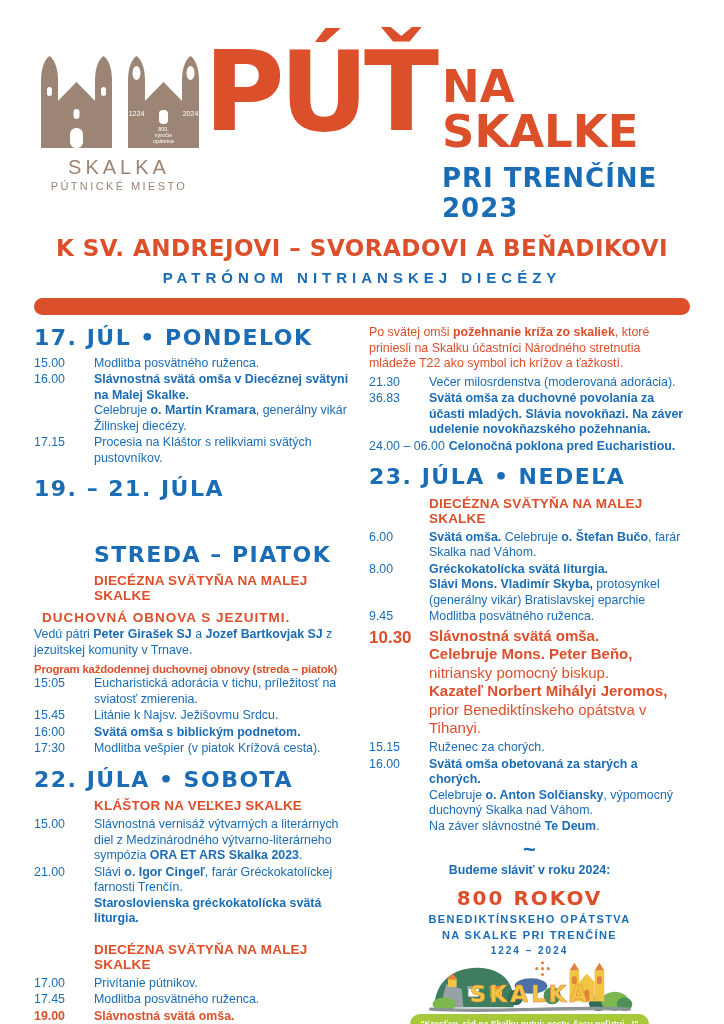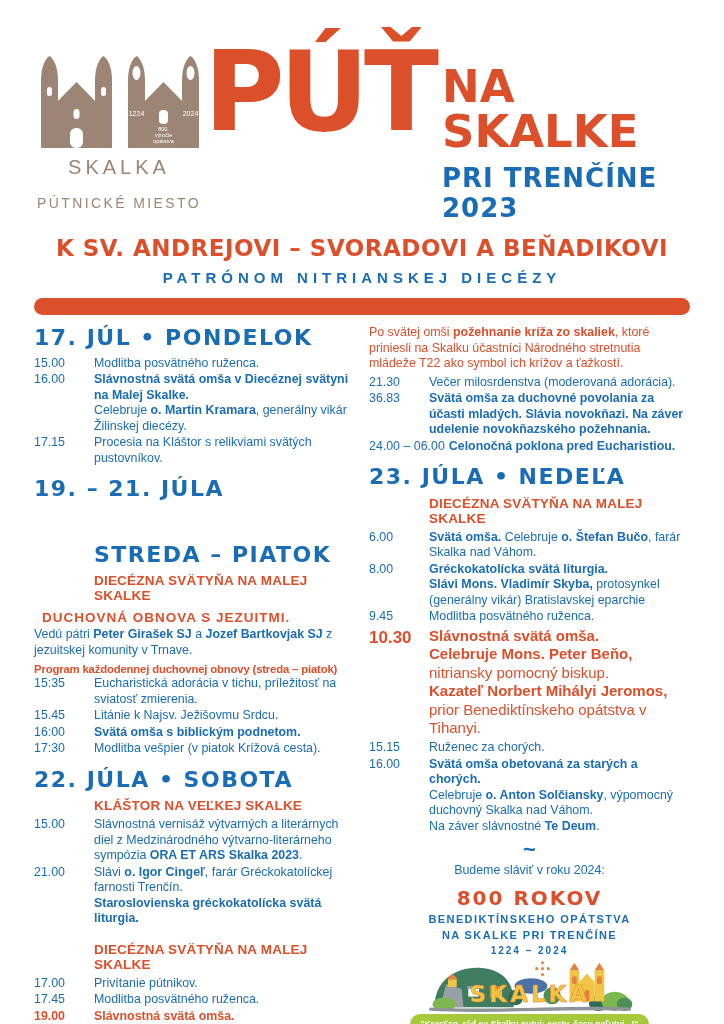--- a/index.html
+++ b/index.html
@@ -10,21 +10,21 @@
   }
   *{box-sizing:border-box;}
   html,body{margin:0;padding:0;}
   body{width:724px;height:1024px;overflow:hidden;background:#fff;
        font-family:"Liberation Sans","DejaVu Sans",sans-serif;color:var(--blue);}
   .page{padding:40px 34px 0;}
   
   .header-row{display:flex;align-items:flex-start;}
   .logo-block{width:170px;flex:none;padding-top:12px;text-align:center;}
   .logo-name{font-size:20px;color:var(--taupe);letter-spacing:4px;margin-top:2px;}
-  .logo-tag{font-size:14px;color:var(--taupe);letter-spacing:2.4px;margin-top:16px;}
+  .logo-tag{font-size:11px;color:var(--taupe);letter-spacing:2.4px;margin-top:1px;}
   .title-block{flex:1;display:flex;justify-content:flex-end;}
   .put{font-family:"DejaVu Sans",sans-serif;font-weight:bold;color:var(--orange);
        font-size:110px;line-height:.84;letter-spacing:-5px;margin-top:6px;}
   .title-right{display:flex;flex-direction:column;align-items:flex-end;margin-left:8px;padding-top:24px;}
   .na{font-family:"DejaVu Sans",sans-serif;font-weight:bold;color:var(--orange);font-size:45px;line-height:1;}
   .pri{font-family:"DejaVu Sans",sans-serif;font-weight:bold;color:var(--blue);font-size:26px;margin-top:9px;letter-spacing:1px;}
   .sub1{font-family:"DejaVu Sans",sans-serif;font-weight:bold;color:var(--orange);
         font-size:23px;text-align:center;margin-top:12px;letter-spacing:.5px;}
   .sub2{color:var(--blue);font-weight:bold;font-size:15px;text-align:center;margin-top:8px;letter-spacing:5px;}
   .divider{height:17px;background:var(--orange);border-radius:9px;margin-top:12px;}
@@ -44,21 +44,21 @@
   .event{display:flex;font-size:12.4px;line-height:1.25;margin:0 0 1px;}
   .time{flex:none;min-width:60px;padding-right:4px;}
   .ebody{flex:1;}
   .b{font-weight:bold;}
   .event.orange{color:var(--orange);}
   .event.orange .time{font-weight:bold;}
   .event.big{font-size:15px;line-height:1.24;margin:2px 0;}
   .event.big .time{font-size:17px;font-weight:bold;}
   
   .tilde{color:var(--blue);font-weight:bold;font-size:22px;text-align:center;line-height:1;margin:5px 0 1px;}
-  .announce{color:var(--blue);font-weight:normal;font-size:12.4px;text-align:center;margin:2px 0 9px;}
+  .announce{color:var(--blue);font-weight:bold;font-size:12.4px;text-align:center;margin:2px 0 9px;}
   .big800{font-family:"DejaVu Sans",sans-serif;color:var(--orange);font-weight:bold;
           font-size:20px;letter-spacing:2px;text-align:center;margin-bottom:2px;}
   .fline{color:var(--blue);font-weight:bold;font-size:11px;letter-spacing:1.4px;text-align:center;line-height:1.45;}
   .fyears{color:var(--blue);font-weight:bold;font-size:10px;letter-spacing:2px;text-align:center;margin-top:1px;}
   .illus{display:flex;justify-content:center;margin-top:3px;}
   .quote-banner{background:var(--lime);color:#fff;font-weight:bold;font-size:8.6px;
                 border-radius:12px;padding:5px 11px;width:fit-content;max-width:300px;
                 margin:1px auto 0;text-align:center;}
   
   .f-tp{fill:var(--taupe);} .wtx{fill:#fff;}
@@ -151,21 +151,21 @@
           <div class="day-line">19. – 21. JÚLA</div>
           <div class="day-line ind">STREDA – PIATOK</div>
         </div>
         <div class="venue">DIECÉZNA SVÄTYŇA NA MALEJ SKALKE</div>
         <div class="lead">DUCHOVNÁ OBNOVA S JEZUITMI.</div>
         <div class="para blue">
           <div class="pline"><span>Vedú pátri </span><span class="b">Peter Girašek SJ</span><span> a </span><span class="b">Jozef Bartkovjak SJ</span><span> z jezuitskej komunity v Trnave.</span></div>
         </div>
         <div class="ptitle">Program každodennej duchovnej obnovy (streda – piatok)</div>
         <div class="event ">
-          <div class="time">15:35</div>
+          <div class="time">15:05</div>
           <div class="ebody">
             <div class="pline"><span>Eucharistická adorácia v tichu, príležitosť na sviatosť zmierenia.</span></div>
           </div>
         </div>
         <div class="event ">
           <div class="time">15.45</div>
           <div class="ebody">
             <div class="pline"><span>Litánie k Najsv. Ježišovmu Srdcu.</span></div>
           </div>
         </div>

